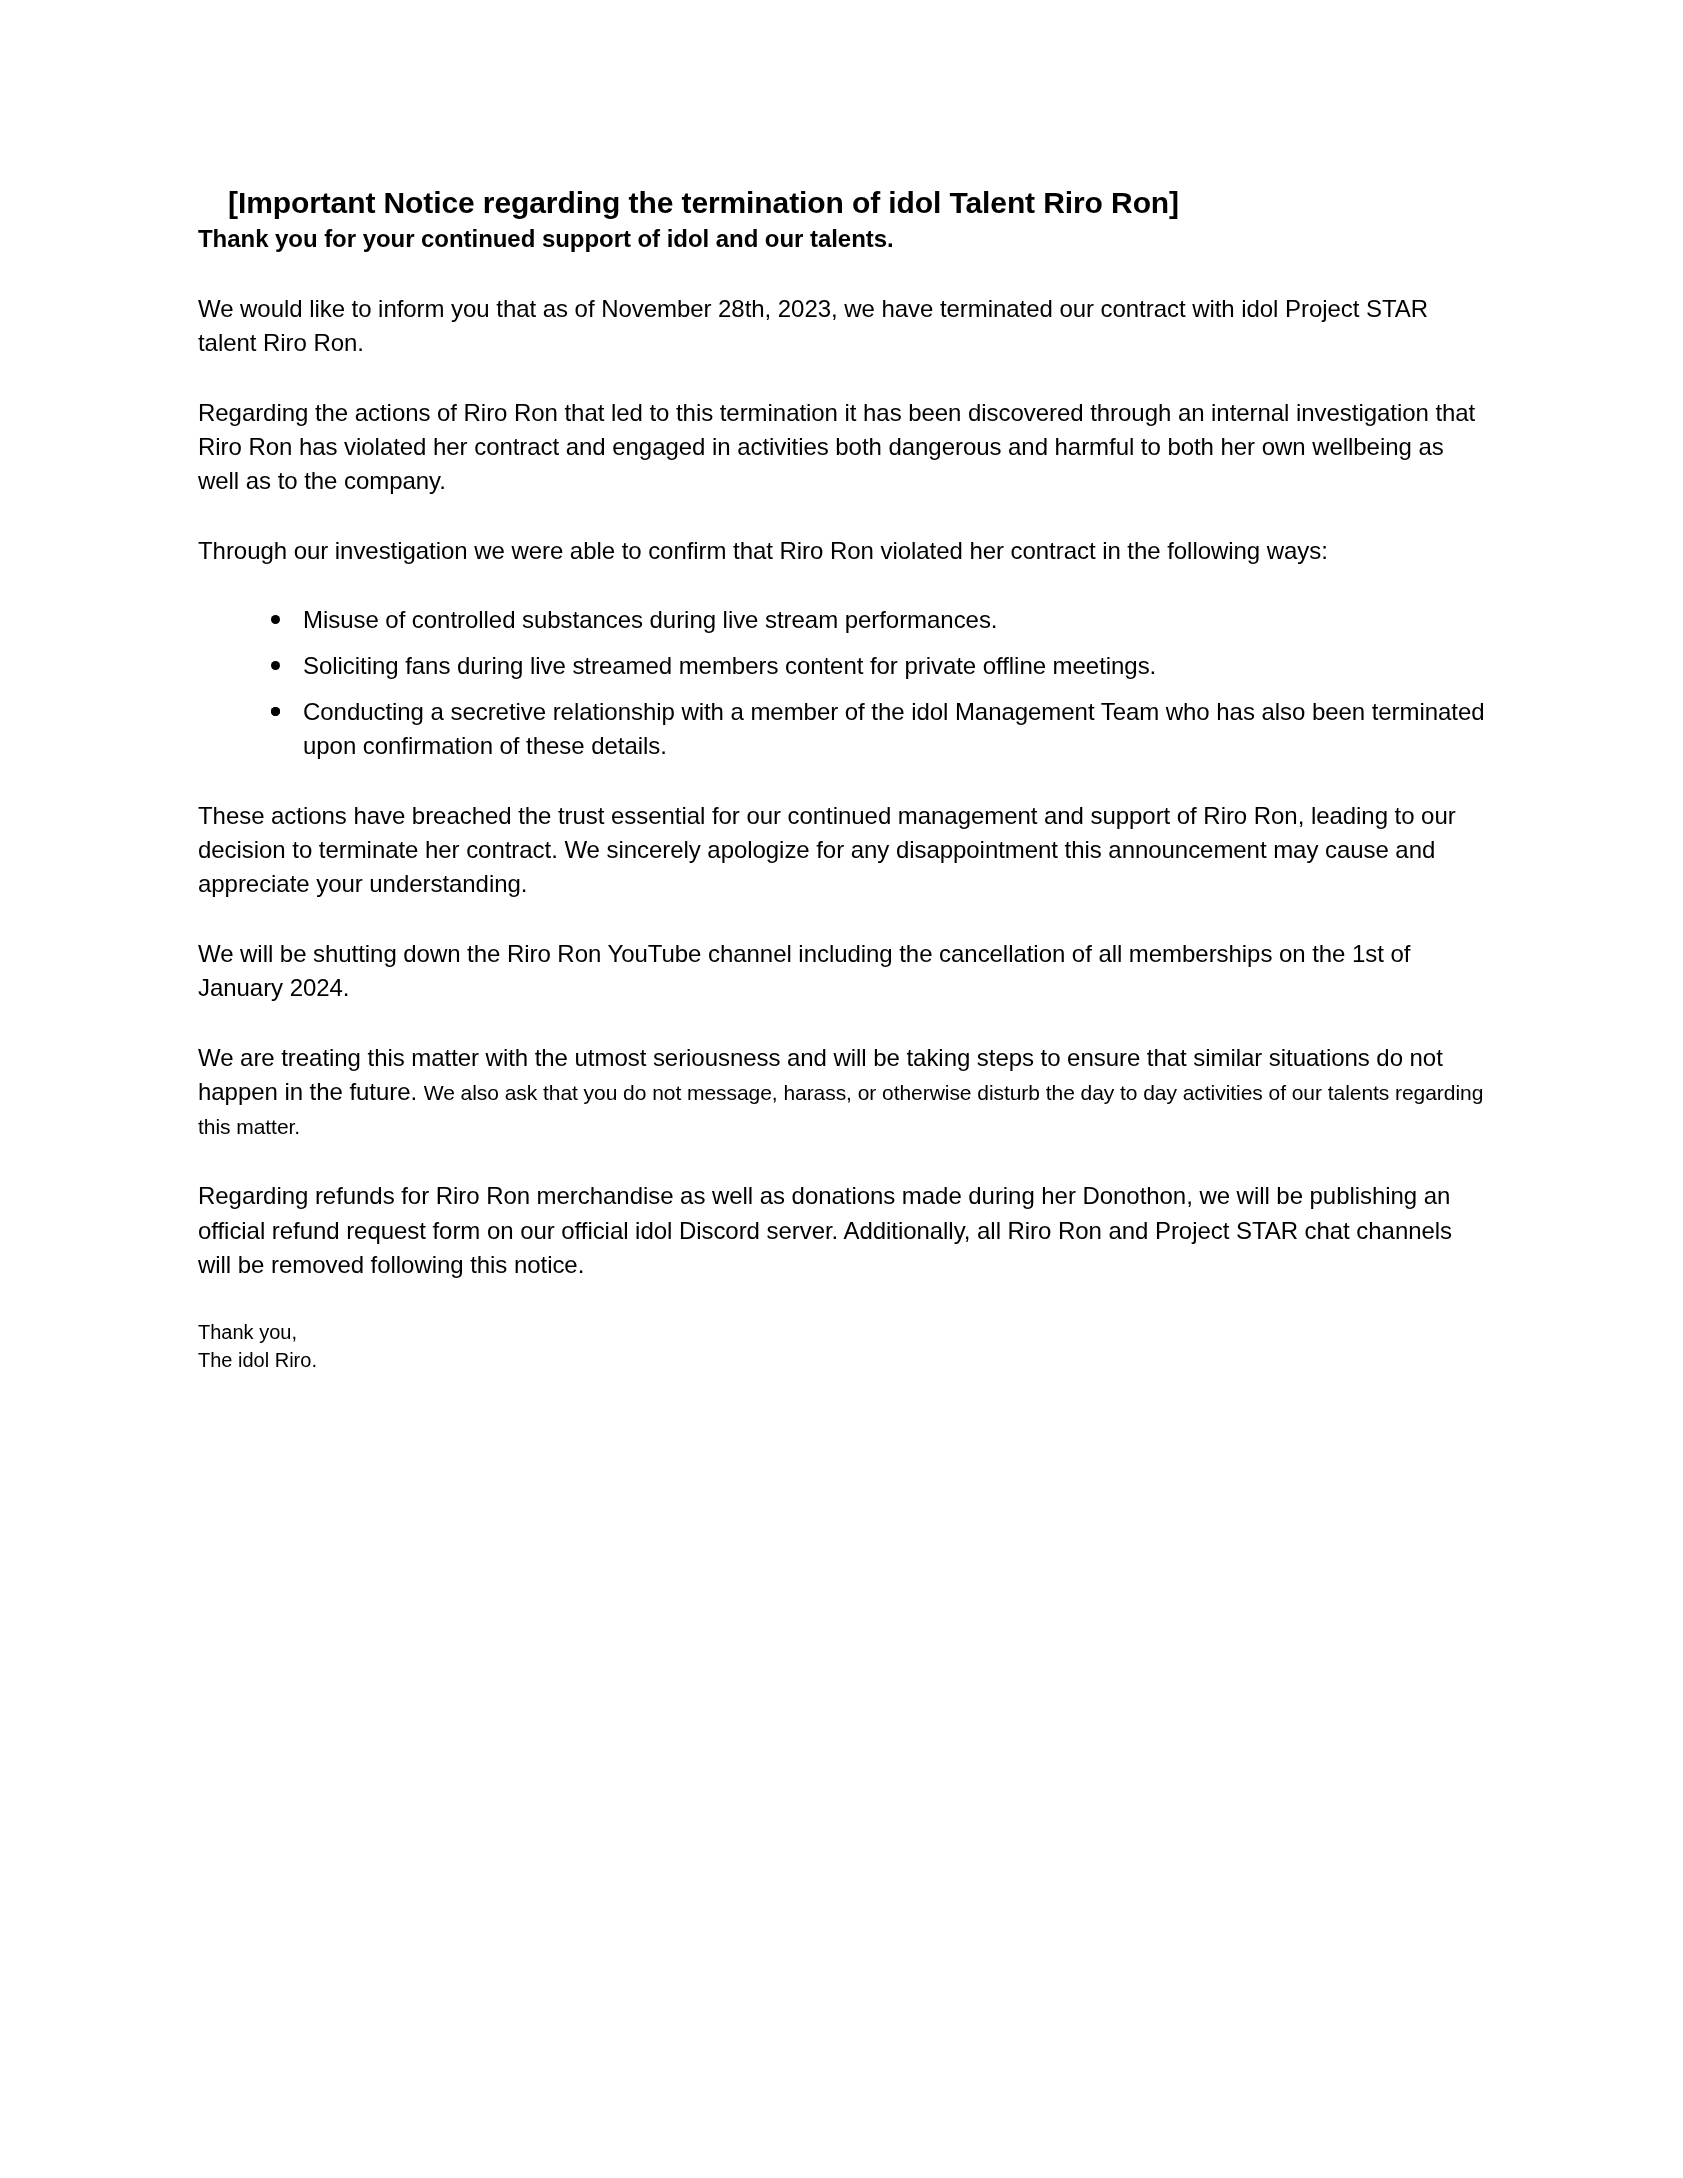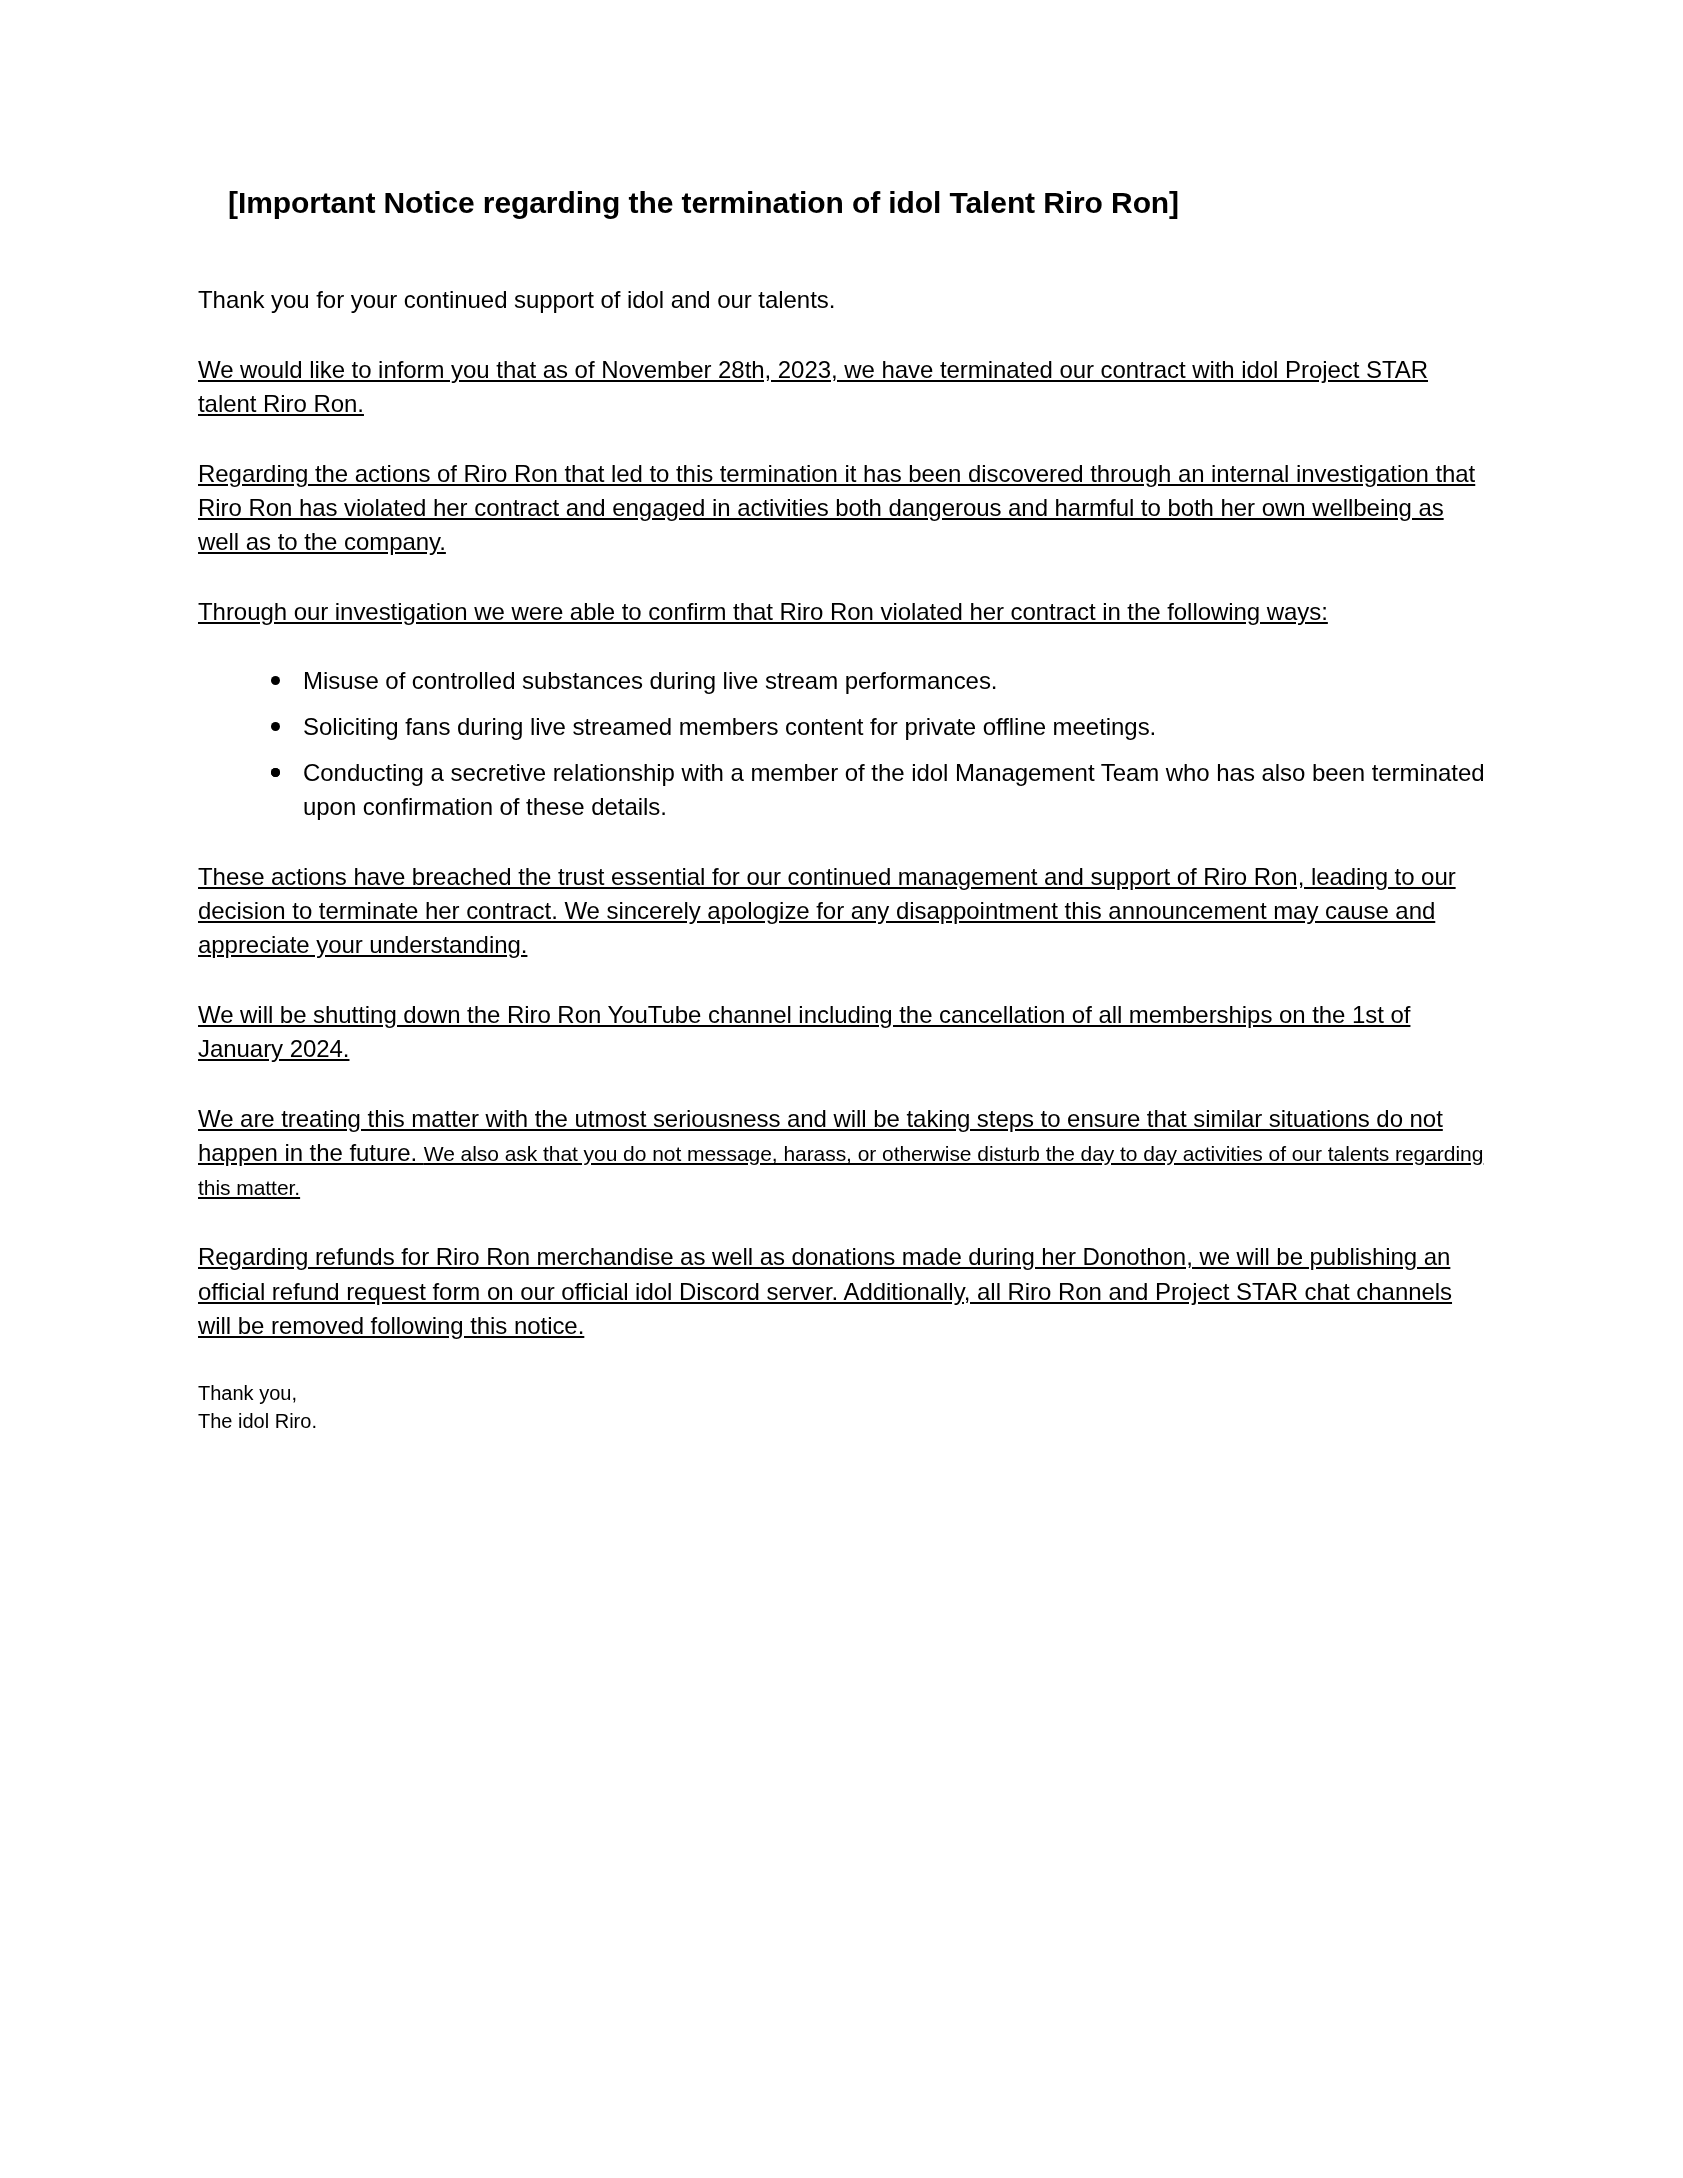--- a/index.html
+++ b/index.html
@@ -31,24 +31,23 @@
   }
   .para {
     font-size: 24px;
     line-height: 1.42;
     margin: 0;
     padding: 0;
     letter-spacing: -0.05px;
   }
   .para.spaced {
     margin-top: 36px;
-    text-decoration: underline;
   }
   .para.first {
-    margin-top: 61px;
+    font-weight: bold;
   }
   .small {
     font-size: 21px;
   }
   ul.bullets {
     list-style: none;
     margin: 34px 0 0 0;
     padding: 0 0 0 65px;
   }
   ul.bullets li {

